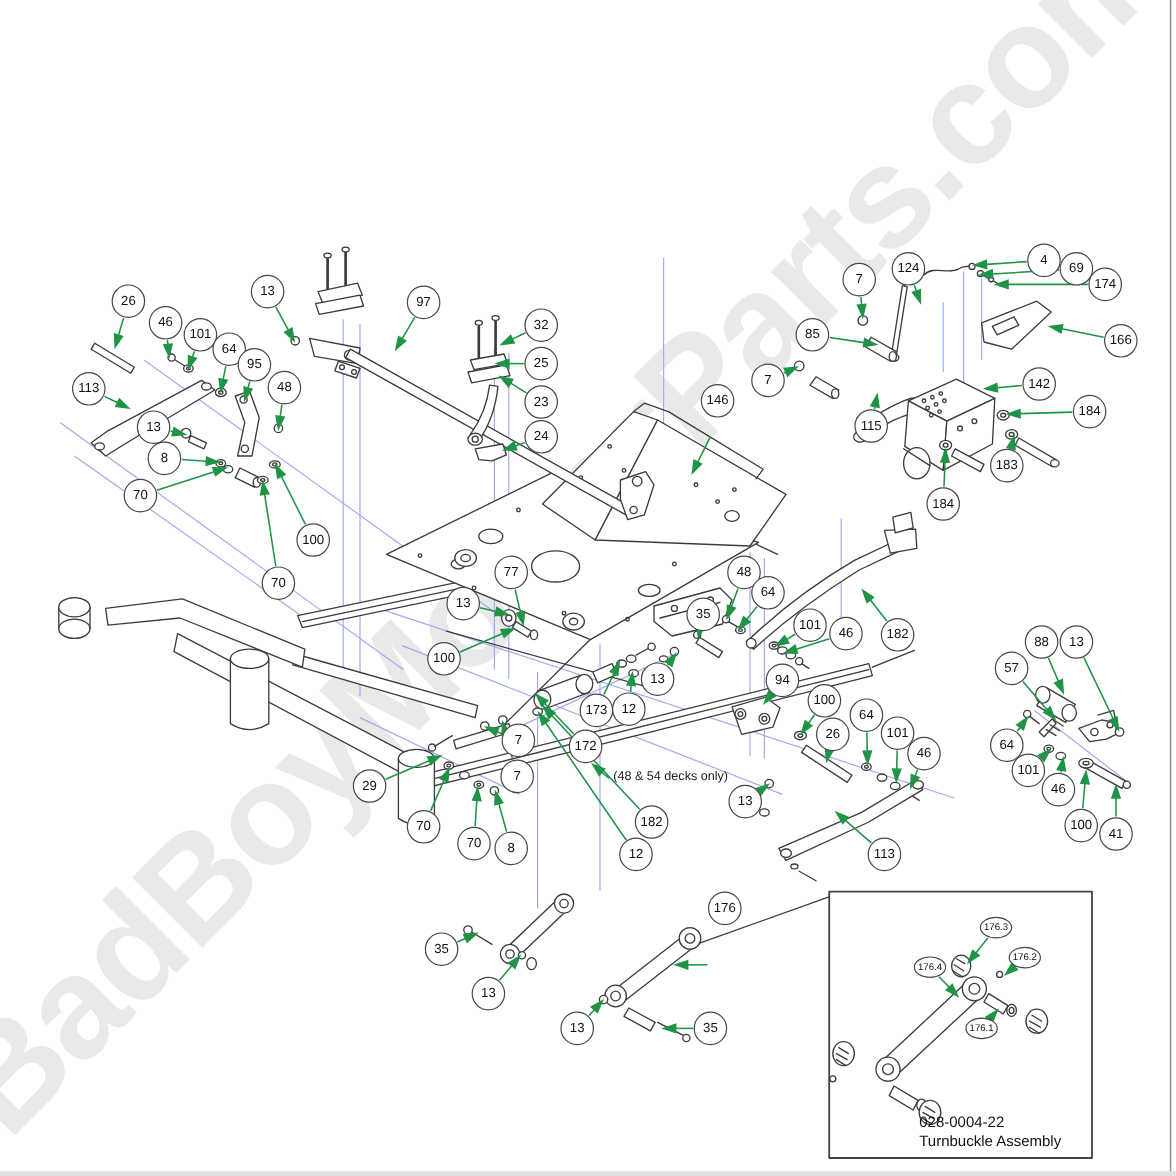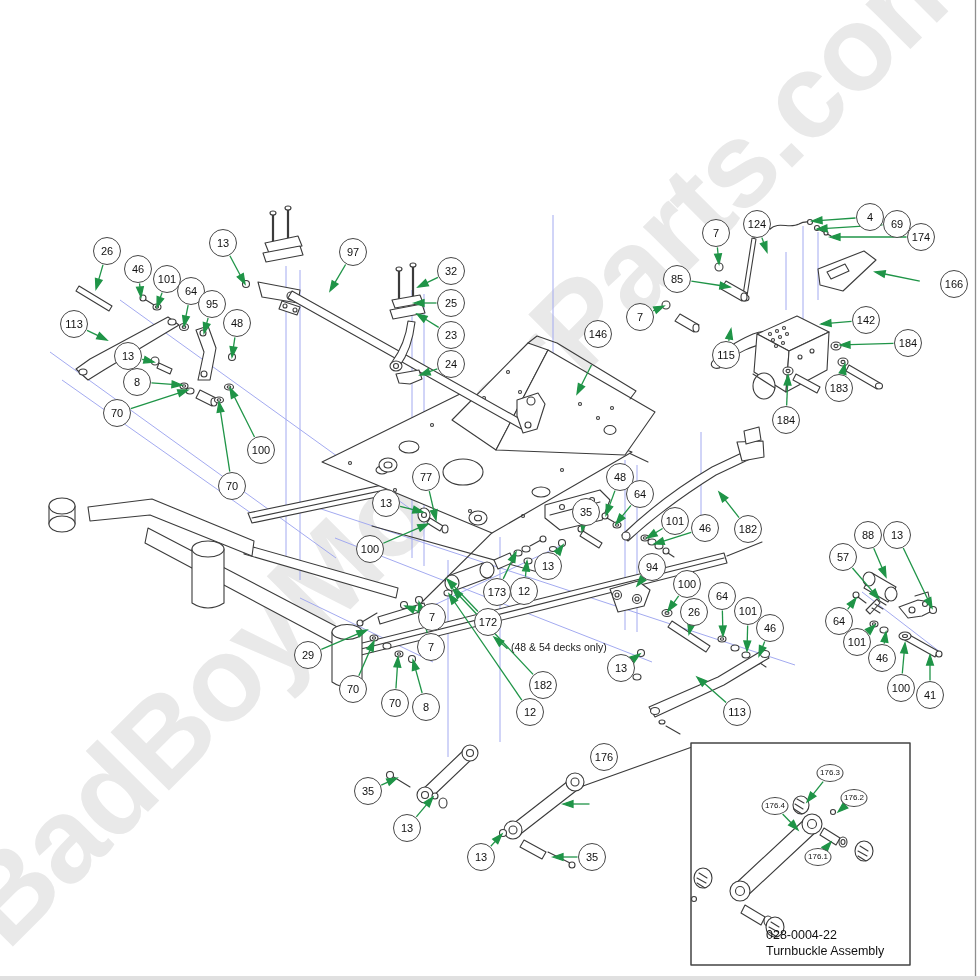--- a/index.html
+++ b/index.html
@@ -509,21 +509,21 @@
     <div class="balloon" style="left: 353px; top: 252px;">97</div>
     <div class="balloon" style="left: 451px; top: 271px;">32</div>
     <div class="balloon" style="left: 451px; top: 303px;">25</div>
     <div class="balloon" style="left: 451px; top: 335px;">23</div>
     <div class="balloon" style="left: 451px; top: 364px;">24</div>
     <div class="balloon" style="left: 716px; top: 233px;">7</div>
     <div class="balloon" style="left: 757px; top: 224px;">124</div>
     <div class="balloon" style="left: 870px; top: 217px;">4</div>
     <div class="balloon" style="left: 897px; top: 224px;">69</div>
     <div class="balloon" style="left: 921px; top: 237px;">174</div>
-    <div class="balloon" style="left: 954px; top: 284px; text-align: right;">166</div>
+    <div class="balloon" style="left: 934px; top: 284px; text-align: right;">166</div>
     <div class="balloon" style="left: 677px; top: 279px;">85</div>
     <div class="balloon" style="left: 640px; top: 317px;">7</div>
     <div class="balloon" style="left: 726px; top: 355px;">115</div>
     <div class="balloon" style="left: 866px; top: 320px;">142</div>
     <div class="balloon" style="left: 908px; top: 343px;">184</div>
     <div class="balloon" style="left: 839px; top: 388px;">183</div>
     <div class="balloon" style="left: 786px; top: 420px;">184</div>
     <div class="balloon" style="left: 598px; top: 334px;">146</div>
     <div class="balloon" style="left: 426px; top: 477px;">77</div>
     <div class="balloon" style="left: 386px; top: 503px;">13</div>

